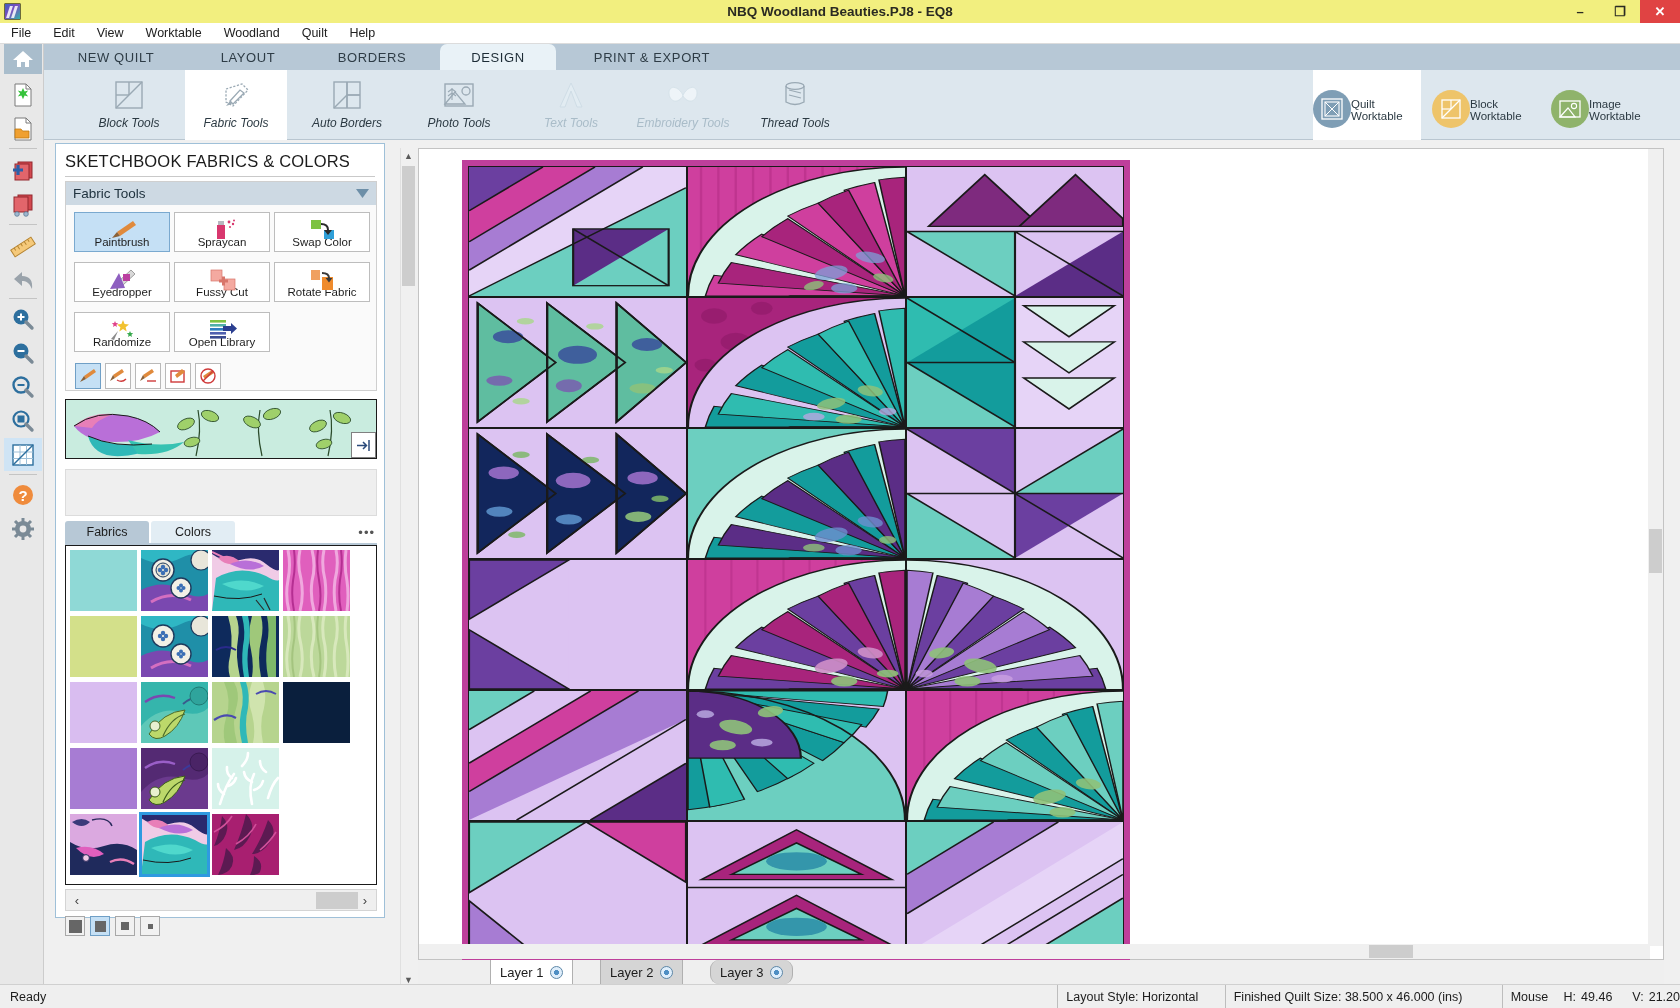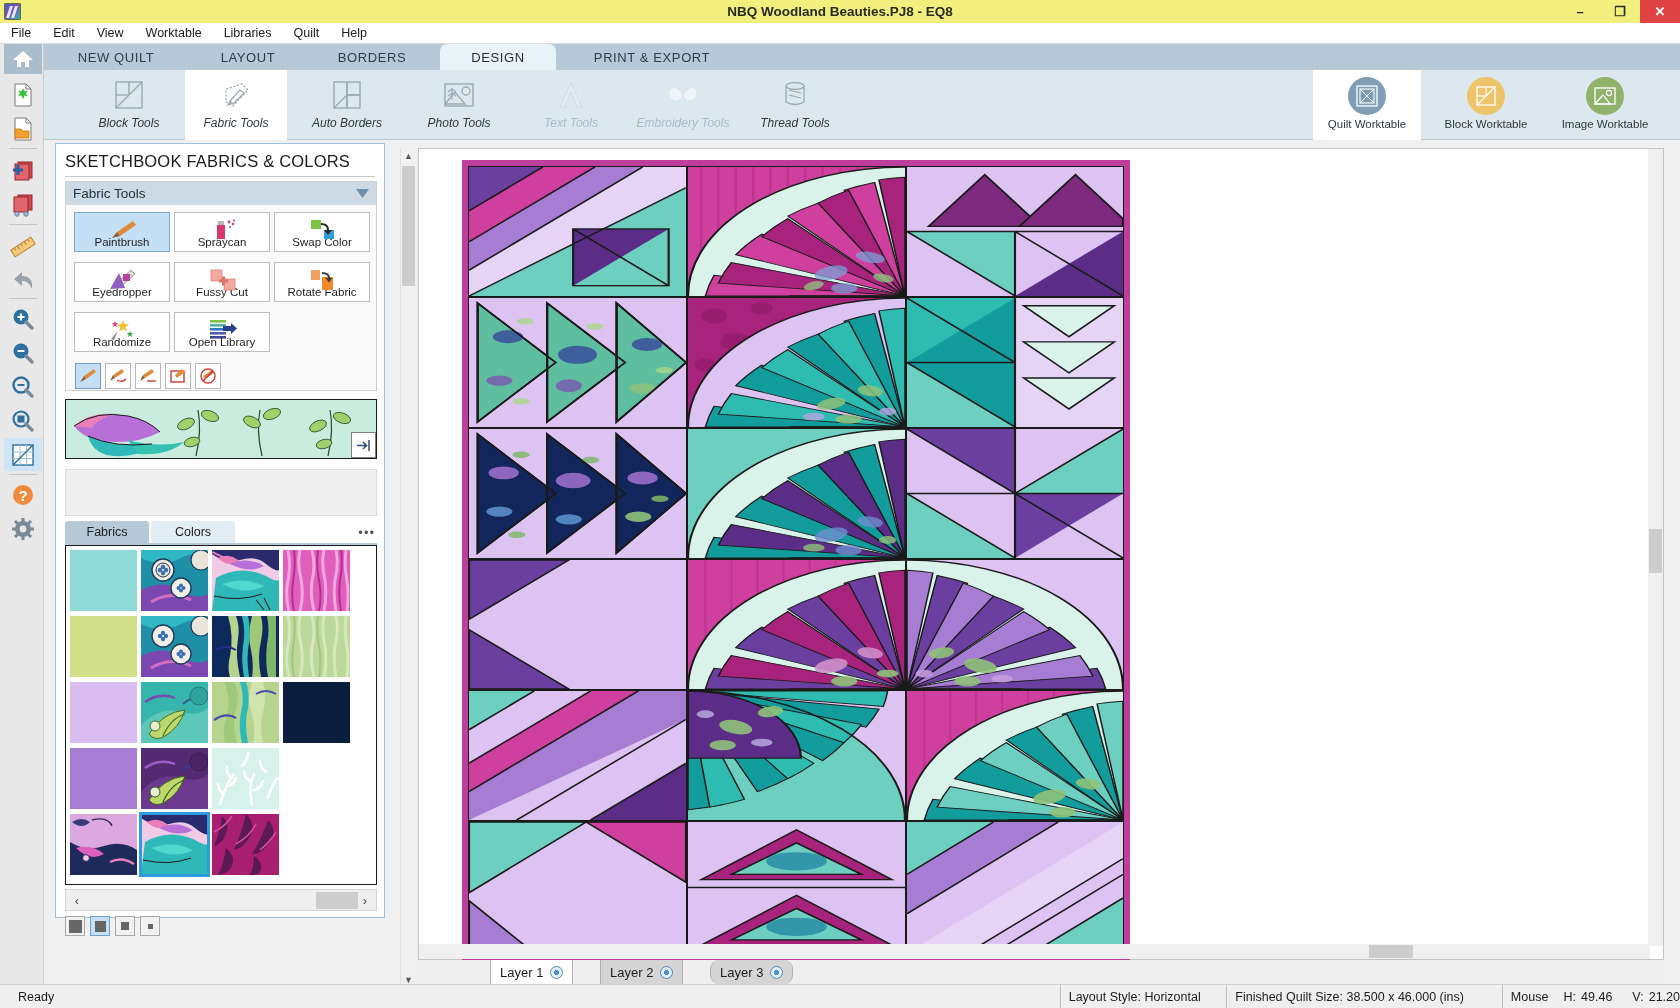--- a/index.html
+++ b/index.html
@@ -65,21 +65,21 @@
     display: flex; flex-direction: column; align-items: center;
     justify-content: flex-start; padding-top: 8px;
   }
   .rbtn.active { background: #ffffff; }
   .rbtn .lbl { font-size: 12px; color: #2b3942; margin-top: 4px; font-style: italic; }
   .rbtn.disabled .lbl { color: #a9bcc8; }
   .ricon { height: 34px; display:flex; align-items:center; justify-content:center; }
 
   .wtbtn {
     position: absolute; top: 0; height: 70px; width: 108px;
-    display: flex; flex-direction: column; align-items: center;
+    display: flex; flex-direction: row; align-items: center;
     padding-top: 7px;
   }
   .wtbtn.active { background: #ffffff; }
   .wtbtn .lbl { font-size: 11.5px; color: #2b3942; margin-top: 3px; }
   .wtcircle { width: 38px; height: 38px; border-radius: 50%; position: relative; }
 
   
   #rail {
     position: absolute; left: 0; top: 44px; width: 44px; height: 964px;
     background: #e8e8e8; border-right: 1px solid #cccccc;
@@ -253,21 +253,21 @@
     <div class="wbtn">❐</div>
     <div class="wbtn" id="wbtn-close">✕</div>
   </div>
 </div>
 
 <div id="menubar">
   <div class="menu-item">File</div>
   <div class="menu-item">Edit</div>
   <div class="menu-item">View</div>
   <div class="menu-item">Worktable</div>
-  <div class="menu-item">Libraries</div>
+  <div class="menu-item">Woodland</div>
   <div class="menu-item">Quilt</div>
   <div class="menu-item">Help</div>
 </div>
 
 <div id="ribbon-tabs">
   <div class="rtab" style="left:46px;width:140px;">NEW QUILT</div>
   <div class="rtab" style="left:186px;width:124px;">LAYOUT</div>
   <div class="rtab" style="left:310px;width:124px;">BORDERS</div>
   <div class="rtab active" style="left:440px;width:116px;">DESIGN</div>
   <div class="rtab" style="left:566px;width:172px;">PRINT &amp; EXPORT</div>
@@ -1404,21 +1404,21 @@
     <span>Layer 2</span>
     <span class="eye"></span>
   </div>
   <div class="ltab inactive" style="left:292px;border-radius:9px;">
     <span>Layer 3</span>
     <span class="eye"></span>
   </div>
 </div>
 
 <div id="statusbar">
-  <div id="sb-ready" style="width:1110px;margin-left:8px;">Ready</div>
+  <div id="sb-ready" style="width:1110px;">Ready</div>
   <div class="sb-cell" style="width:175px;">Layout Style: Horizontal</div>
   <div class="sb-cell" style="width:290px;">Finished Quilt Size: 38.500 x 46.000 (ins)</div>
   <div class="sb-cell" style="width:60px;">Mouse</div>
   <div style="display:flex;align-items:center;padding-left:4px;">
     <span style="margin-right:5px;">H:</span>
     <span style="margin-right:20px;">49.46</span>
     <span style="margin-right:5px;">V:</span>
     <span>21.20</span>
   </div>
 </div>

